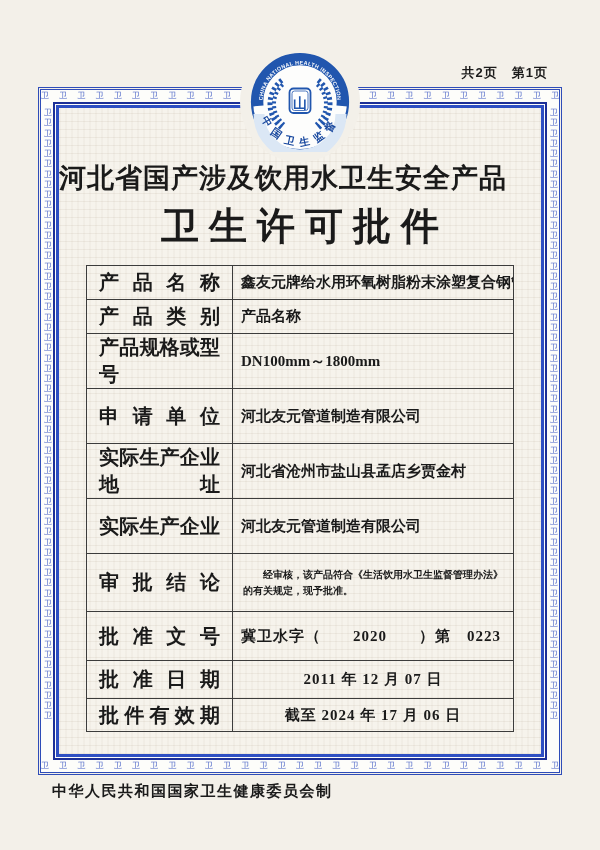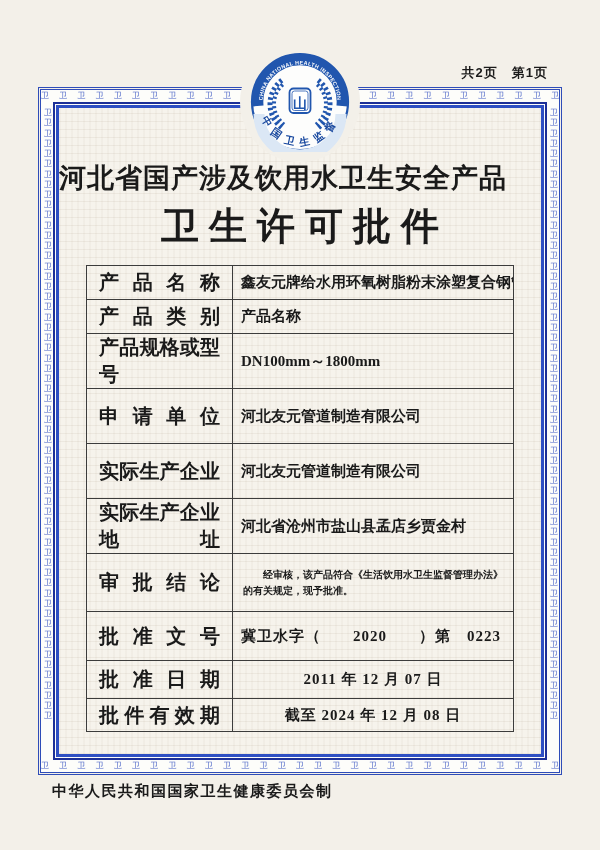--- a/index.html
+++ b/index.html
@@ -164,36 +164,36 @@
             <tr>
               <th>
                   <span class="lbl">申请单位</span>
                 </th>
               <td>
                   <span class="val">河北友元管道制造有限公司</span>
                 </td>
             </tr>
             <tr>
               <th>
+                  <span class="lbl">实际生产企业地址</span>
+                </th>
+              <td>
+                  <span class="val">河北省沧州市盐山县孟店乡贾金村</span>
+                </td>
+            </tr>
+            <tr>
+              <th>
                   <span class="lbl">实际生产企业</span>
                 </th>
               <td>
                   <span class="val">河北友元管道制造有限公司</span>
                 </td>
             </tr>
             <tr>
               <th>
-                  <span class="lbl">实际生产企业地址</span>
-                </th>
-              <td>
-                  <span class="val">河北省沧州市盐山县孟店乡贾金村</span>
-                </td>
-            </tr>
-            <tr>
-              <th>
                   <span class="lbl">审批结论</span>
                 </th>
               <td>
                   <span class="val val-para">经审核，该产品符合《生活饮用水卫生监督管理办法》的有关规定，现予批准。</span>
                 </td>
             </tr>
             <tr>
               <th>
                   <span class="lbl">批准文号</span>
                 </th>
@@ -207,21 +207,21 @@
                 </th>
               <td>
                   <span class="val val-center">2011 年 12 月 07 日</span>
                 </td>
             </tr>
             <tr>
               <th>
                   <span class="lbl">批件有效期</span>
                 </th>
               <td>
-                  <span class="val val-center">截至 2024 年 12 月 08 日</span>
+                  <span class="val val-center">截至 2024 年 17 月 06 日</span>
                 </td>
             </tr>
           </tbody>
         </table>
 
       </div>
     </div>
   </div>
 </div>
 

